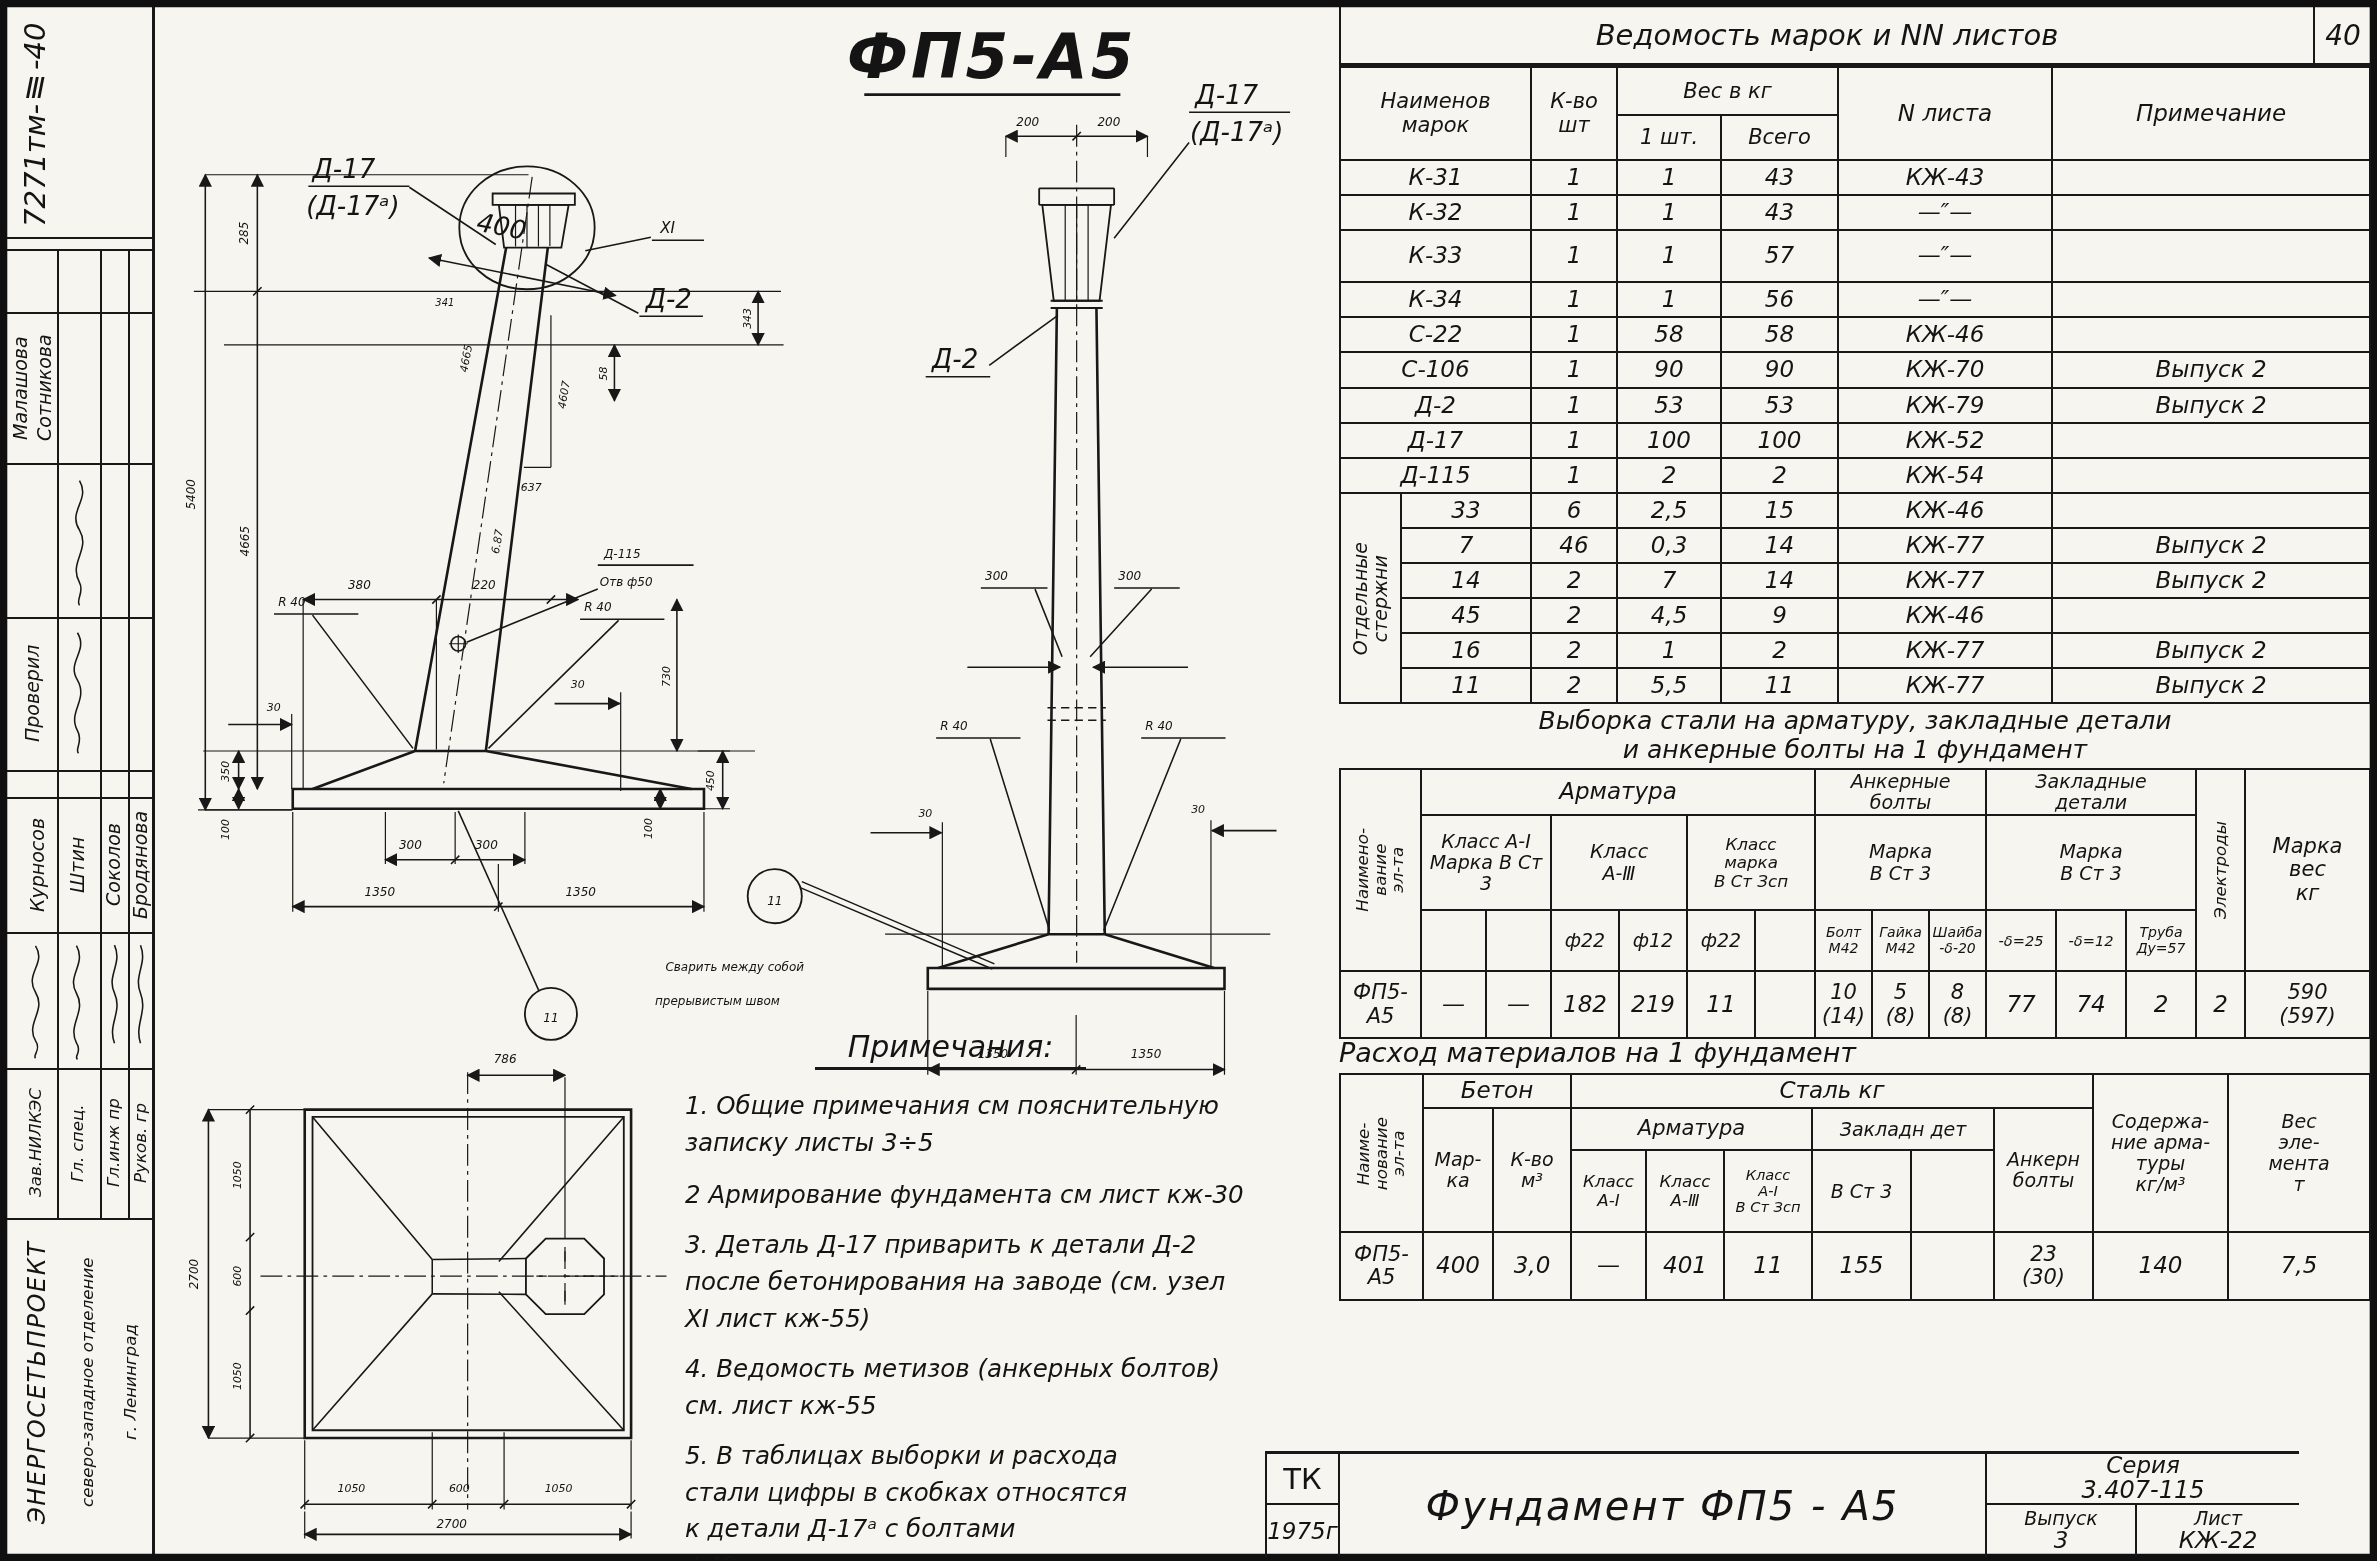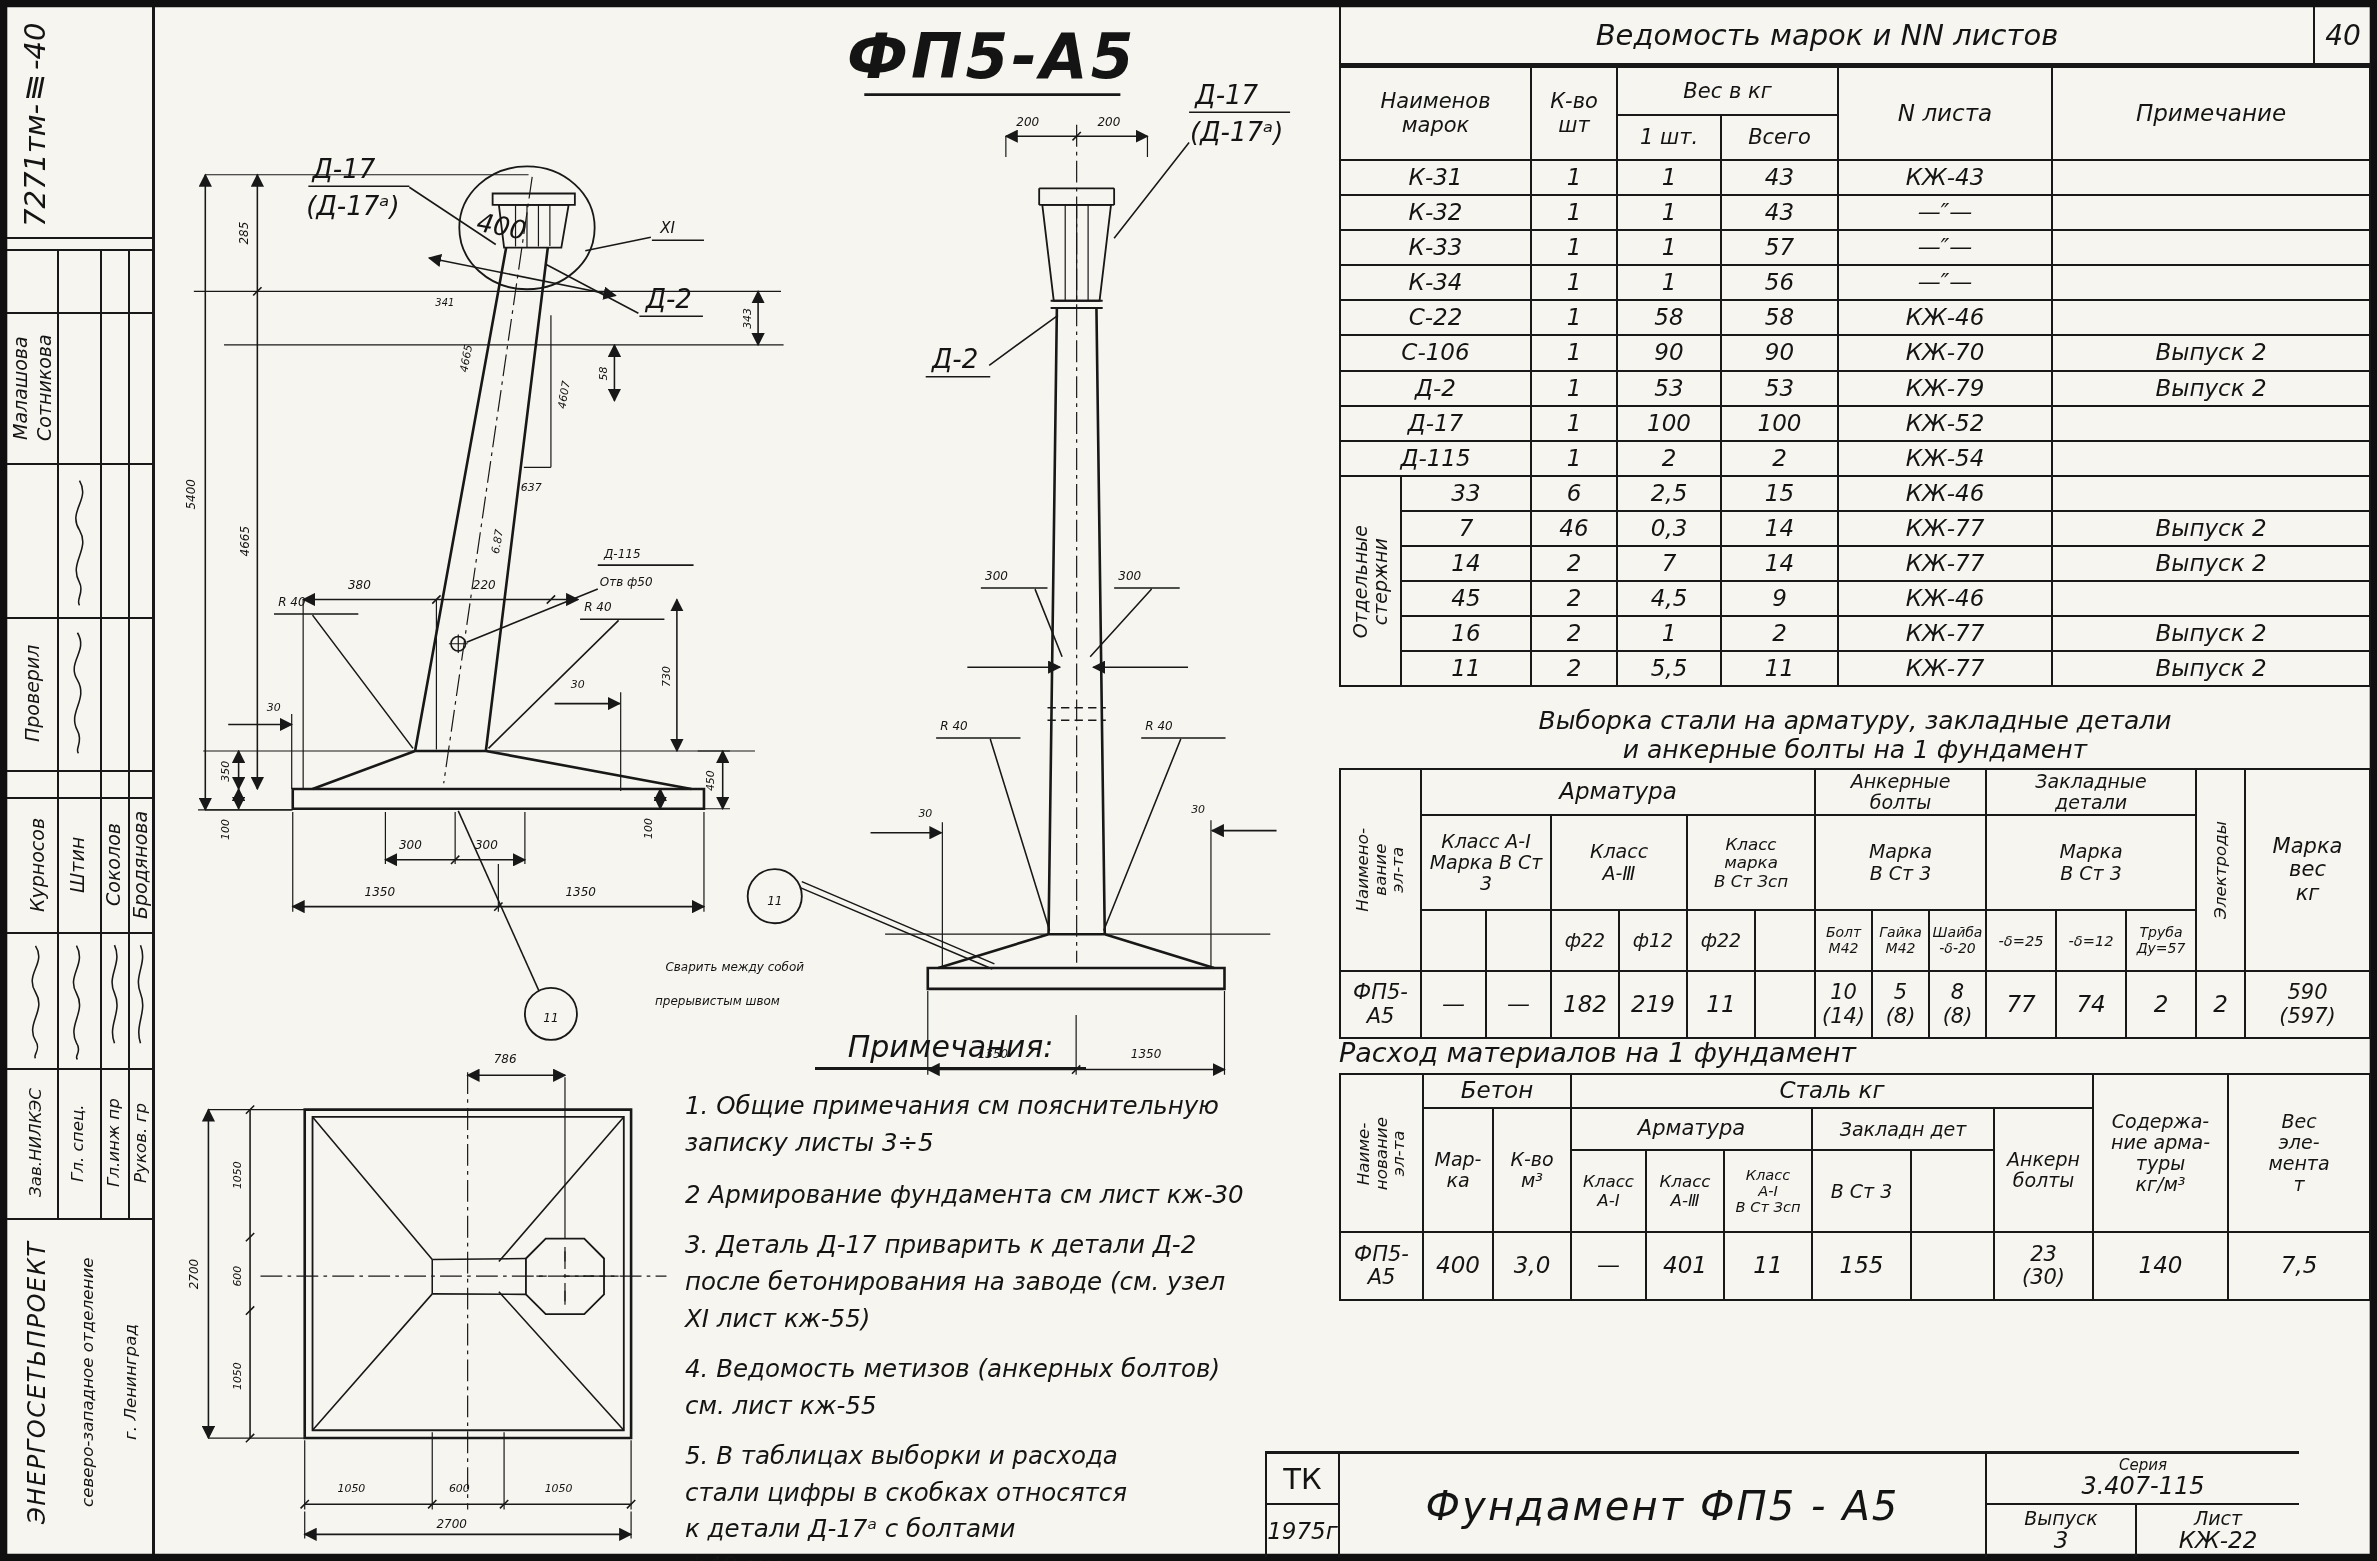--- a/index.html
+++ b/index.html
@@ -322,21 +322,21 @@
             <td class="t44"></td>
           </tr>
       <tr style="height:35px">
             <td colspan="2" class="t44">К-32</td>
             <td class="t44">1</td>
             <td class="t44">1</td>
             <td class="t44">43</td>
             <td class="t44">—″—</td>
             <td class="t44"></td>
           </tr>
-      <tr style="height:35px">
+      <tr style="height:52px">
             <td colspan="2" class="t44">К-33</td>
             <td class="t44">1</td>
             <td class="t44">1</td>
             <td class="t44">57</td>
             <td class="t44">—″—</td>
             <td class="t44"></td>
           </tr>
       <tr style="height:35px">
             <td colspan="2" class="t44">К-34</td>
             <td class="t44">1</td>
@@ -603,21 +603,21 @@
   </div>
 
   <div class="abs" style="left:1265px;top:1451px;width:1032px;height:103px;border-top:3.6px solid #181818;border-left:2.1px solid #181818;display:flex">
     <div style="width:71px;border-right:2.6px solid #181818;display:flex;flex-direction:column">
       <div style="height:49px;border-bottom:2.6px solid #181818;display:flex;align-items:center;justify-content:center;font-size:29px;font-style:normal">ТК</div>
       <div style="flex:1;display:flex;align-items:center;justify-content:center;font-size:23px">1975г</div>
     </div>
     <div style="flex:1;display:flex;align-items:center;justify-content:center;font-size:40px;letter-spacing:2.1px">Фундамент  ФП5 - А5</div>
     <div style="width:312px;border-left:2.6px solid #181818;display:flex;flex-direction:column">
       <div style="height:49px;border-bottom:2.6px solid #181818;display:flex;flex-direction:column;align-items:center;justify-content:center">
-        <div style="font-size:15px;line-height:1">Серия</div>
+        <div style="font-size:23px;line-height:1">Серия</div>
         <div style="font-size:24px;line-height:1.1">3.407-115</div>
       </div>
       <div style="flex:1;display:flex">
         <div style="width:148px;border-right:2.6px solid #181818;display:flex;flex-direction:column;align-items:center;justify-content:center">
           <div style="font-size:19px;line-height:1">Выпуск</div>
           <div style="font-size:23px;line-height:1.1">3</div>
         </div>
         <div style="flex:1;display:flex;flex-direction:column;align-items:center;justify-content:center">
           <div style="font-size:19px;line-height:1">Лист</div>
           <div style="font-size:23px;line-height:1.1">КЖ-22</div>

